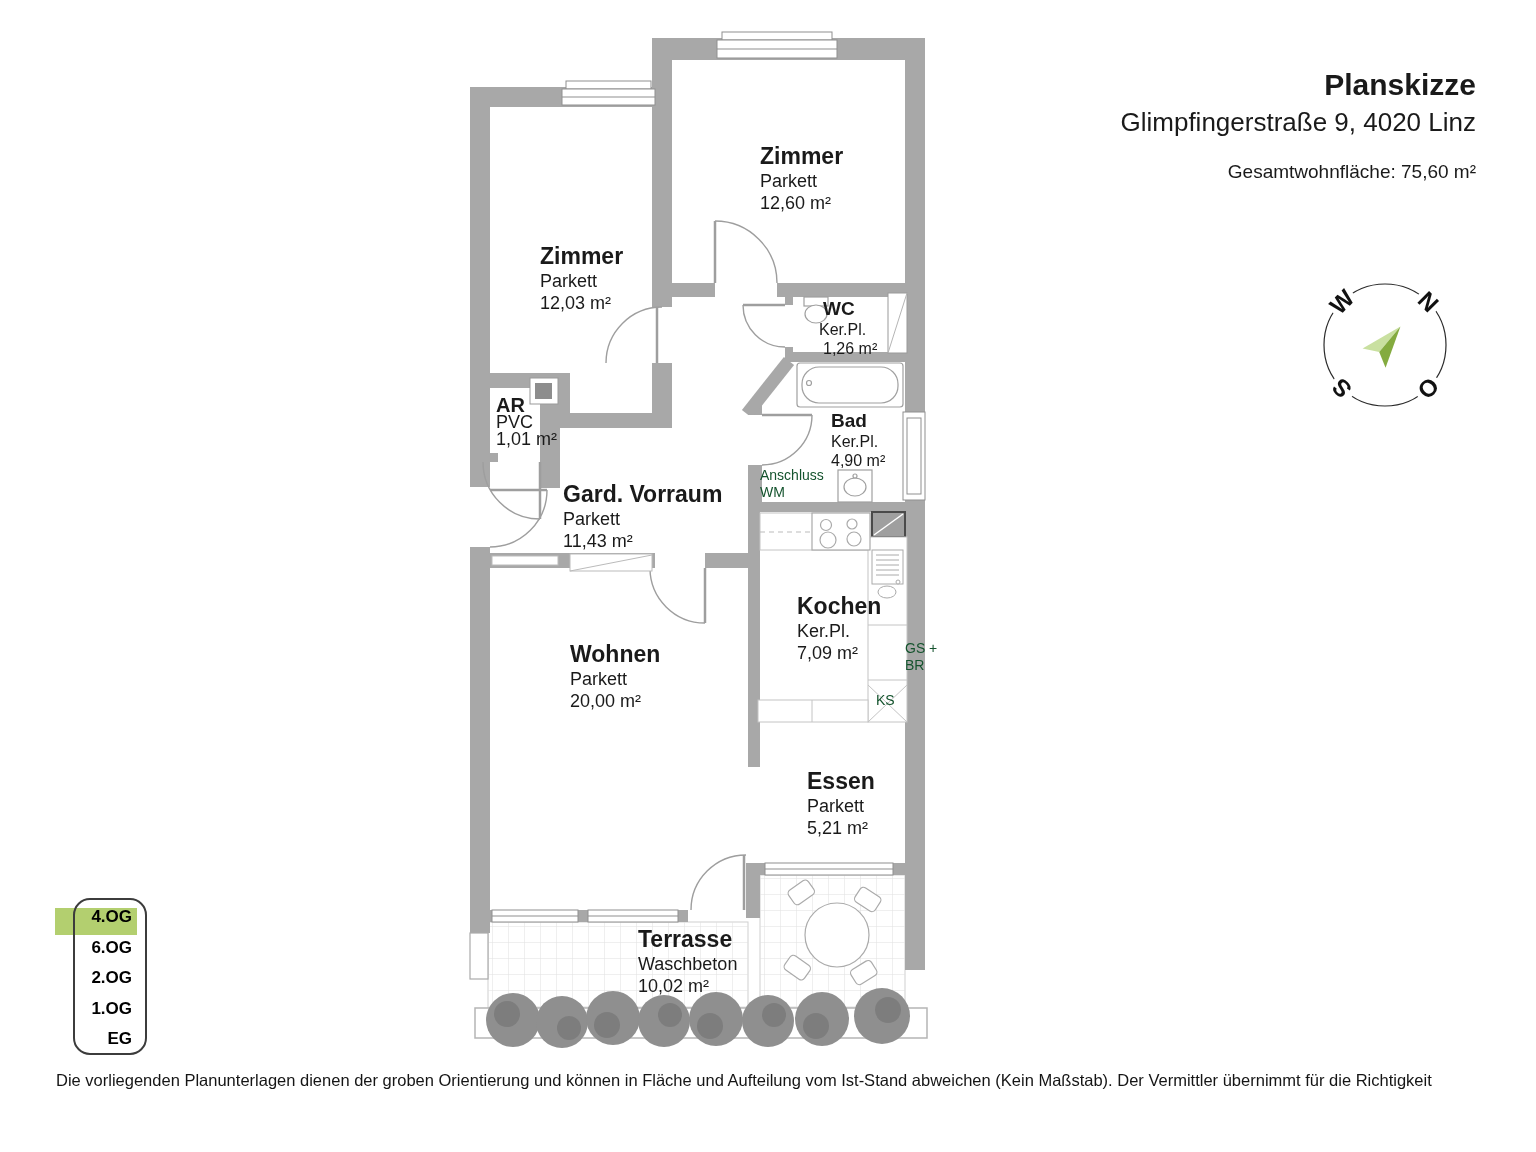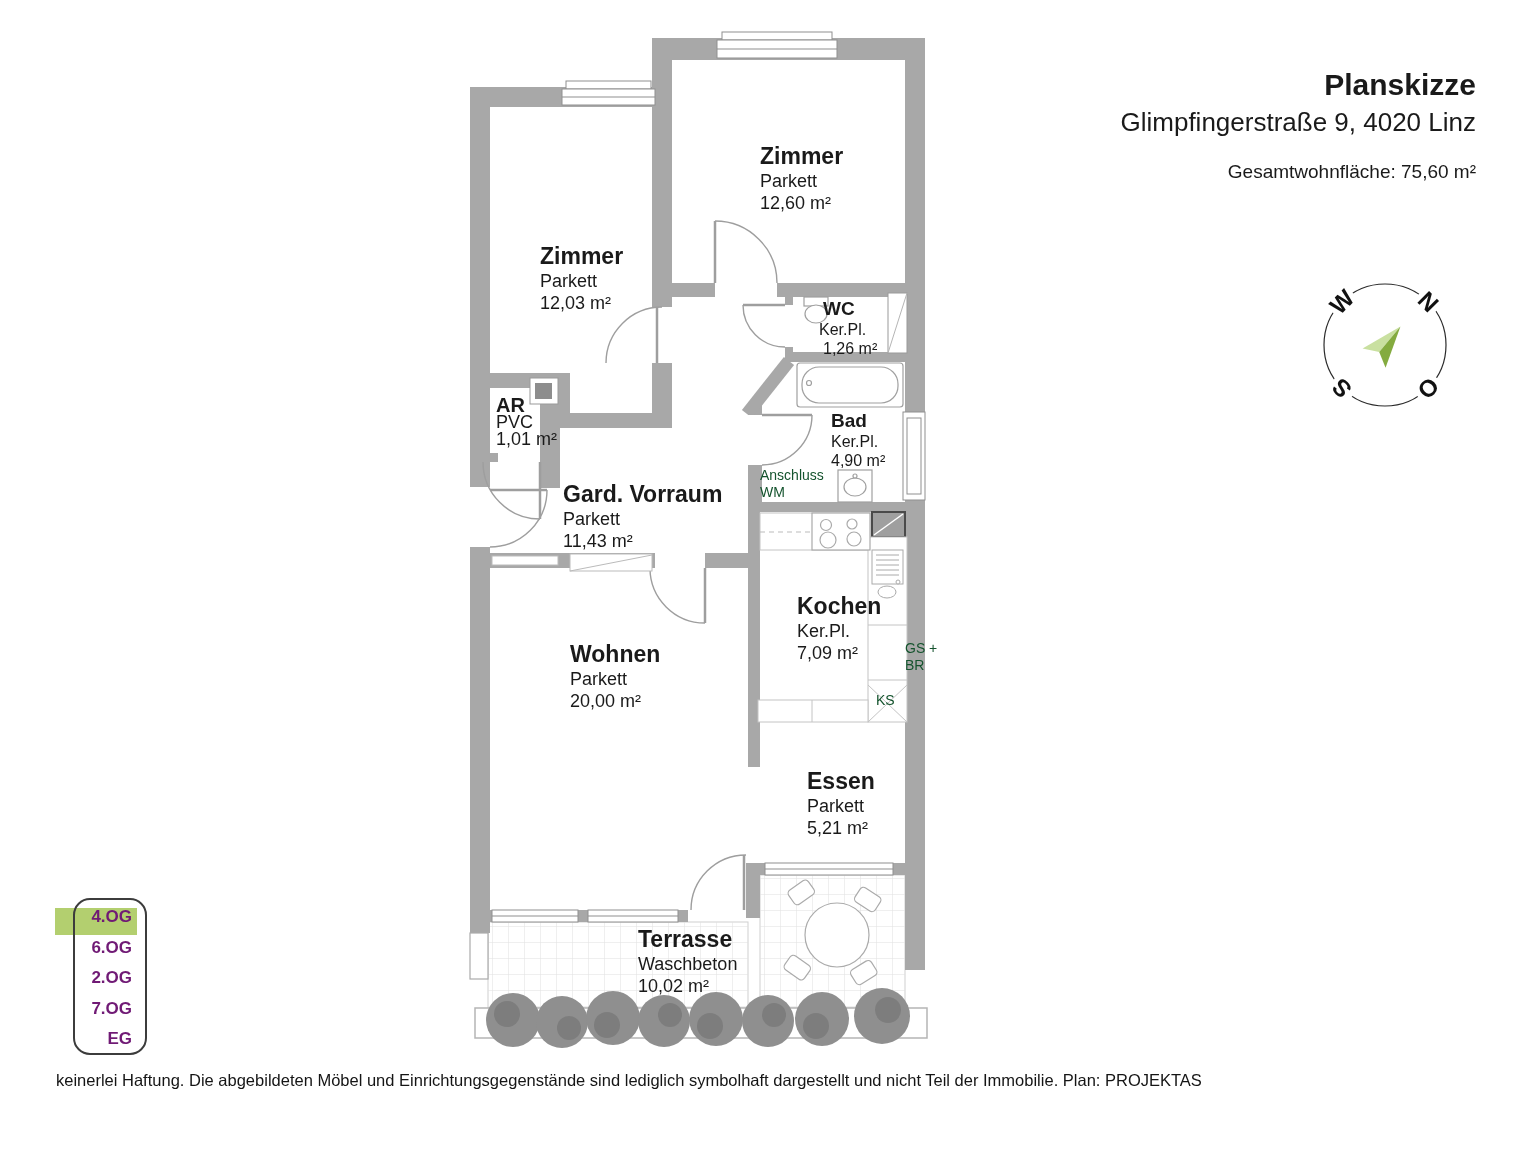--- a/index.html
+++ b/index.html
@@ -21,21 +21,21 @@
   .sm .rname{font-size:20px;line-height:18px;}
   .sm .rsub{font-size:18px;line-height:17px;}
   .gray-note{position:absolute;color:#14532d;font-size:14px;line-height:17px;white-space:nowrap;}
   
   #compass{position:absolute;left:1320px;top:280px;width:130px;height:130px;}
   
   #floor-band{position:absolute;left:55px;top:908px;width:82px;height:27px;background:#b3cf6f;}
   #floor-box{position:absolute;left:73px;top:898px;width:70px;height:153px;border:2px solid #3c3c3c;border-radius:17px;}
   #floor-list{position:absolute;left:73px;top:902px;width:70px;}
   .floor-item{height:30.5px;display:flex;align-items:center;justify-content:flex-end;
-    padding-right:11px;font-size:17px;font-weight:bold;color:#701a75;cursor:pointer;}
+    padding-right:11px;font-size:17px;font-weight:bold;color:#000000;cursor:pointer;}
   
   #disclaimer{position:absolute;left:56px;top:1070px;width:1430px;font-size:16.5px;line-height:21px;color:#151515;}
 </style>
 </head>
 <body>
 
 <div id="header">
   <div class="h1">Planskizze</div>
   <div class="h3">Glimpfingerstraße 9, 4020 Linz</div>
   <div class="h4">Gesamtwohnfläche: 75,60 m²</div>
@@ -305,19 +305,19 @@
     <div>KS</div>
   </div>
 </div>
 
 <div id="floor-band"></div>
 <div id="floor-box"></div>
 <div id="floor-list">
   <div class="floor-item">4.OG</div>
   <div class="floor-item">6.OG</div>
   <div class="floor-item">2.OG</div>
-  <div class="floor-item">7.OG</div>
+  <div class="floor-item">1.OG</div>
   <div class="floor-item">EG</div>
 </div>
 
 <div id="disclaimer">
-  <div>keinerlei Haftung. Die abgebildeten Möbel und Einrichtungsgegenstände sind lediglich symbolhaft dargestellt und nicht Teil der Immobilie. Plan: PROJEKTAS</div>
+  <div>Die vorliegenden Planunterlagen dienen der groben Orientierung und können in Fläche und Aufteilung vom Ist-Stand abweichen (Kein Maßstab). Der Vermittler übernimmt für die Richtigkeit</div>
 </div>
 
 </body></html>

